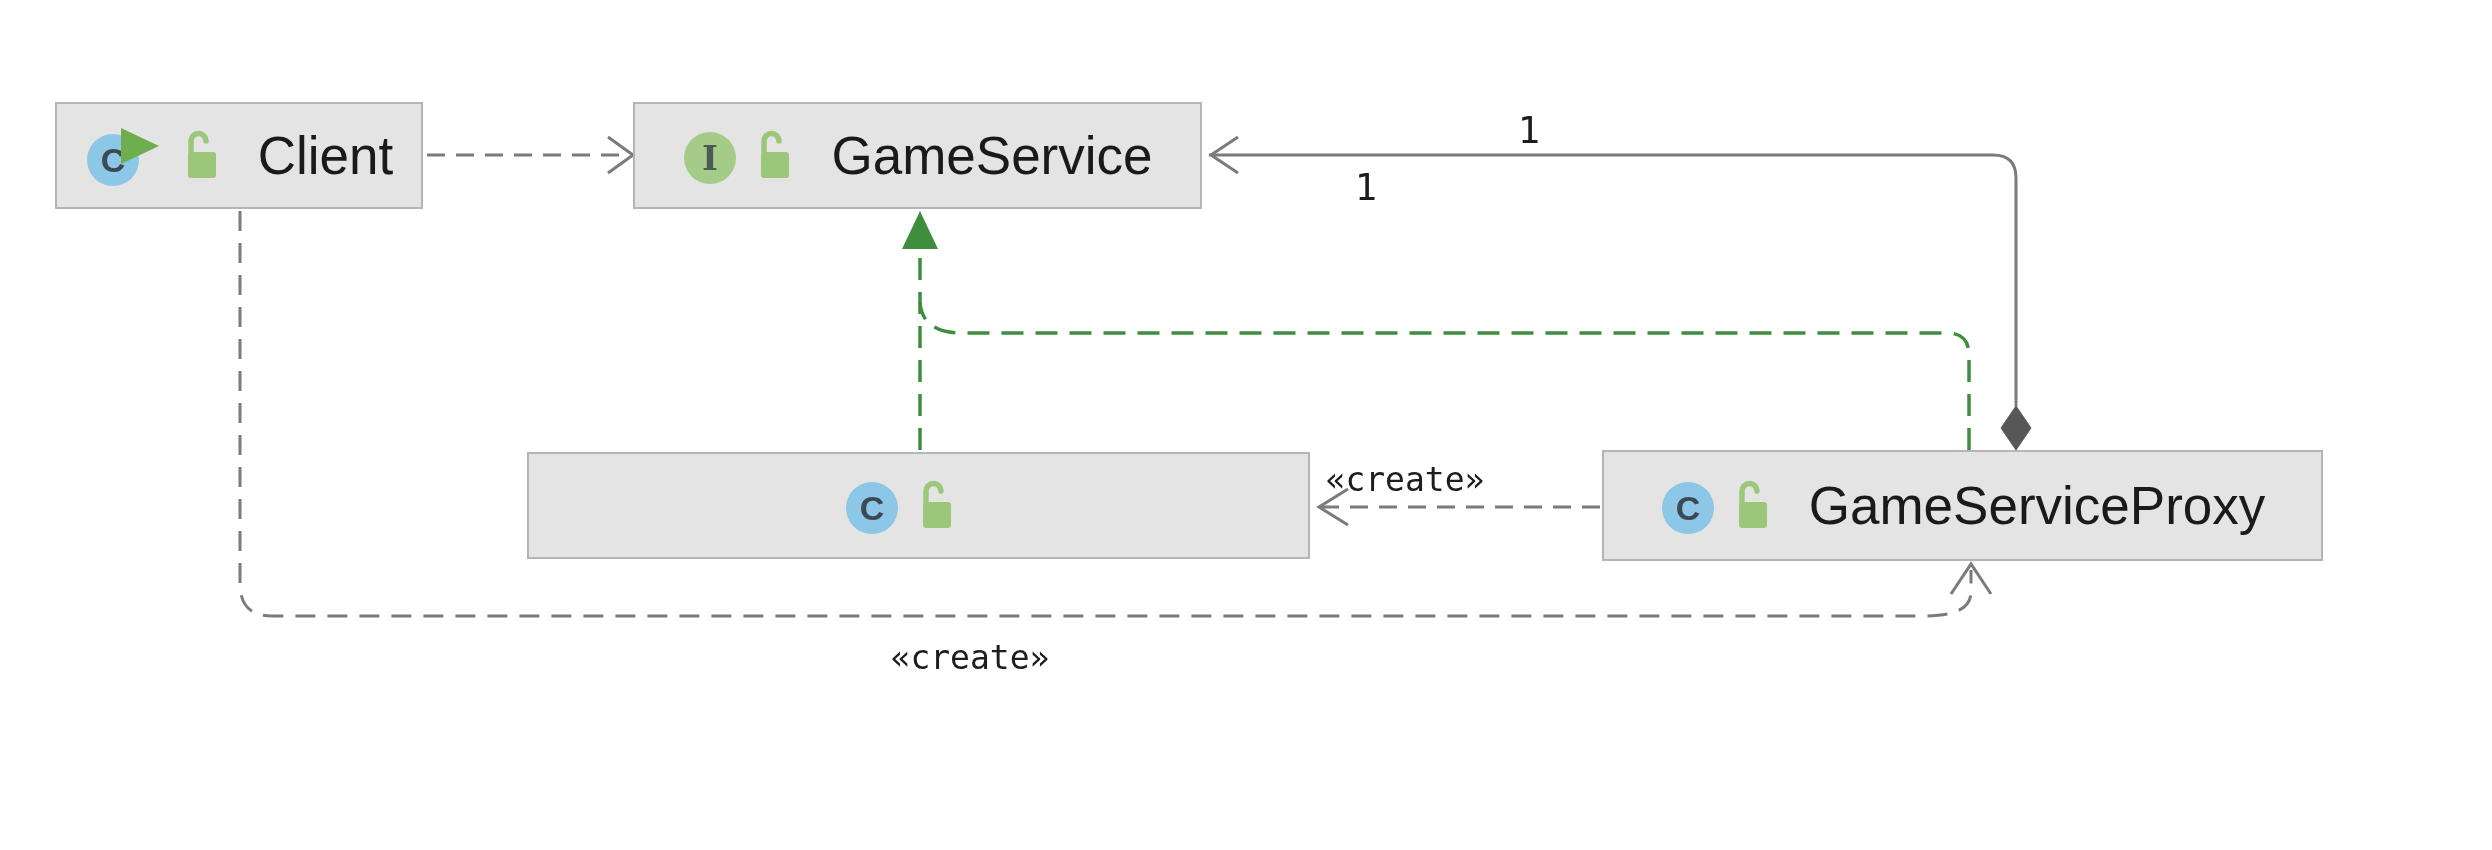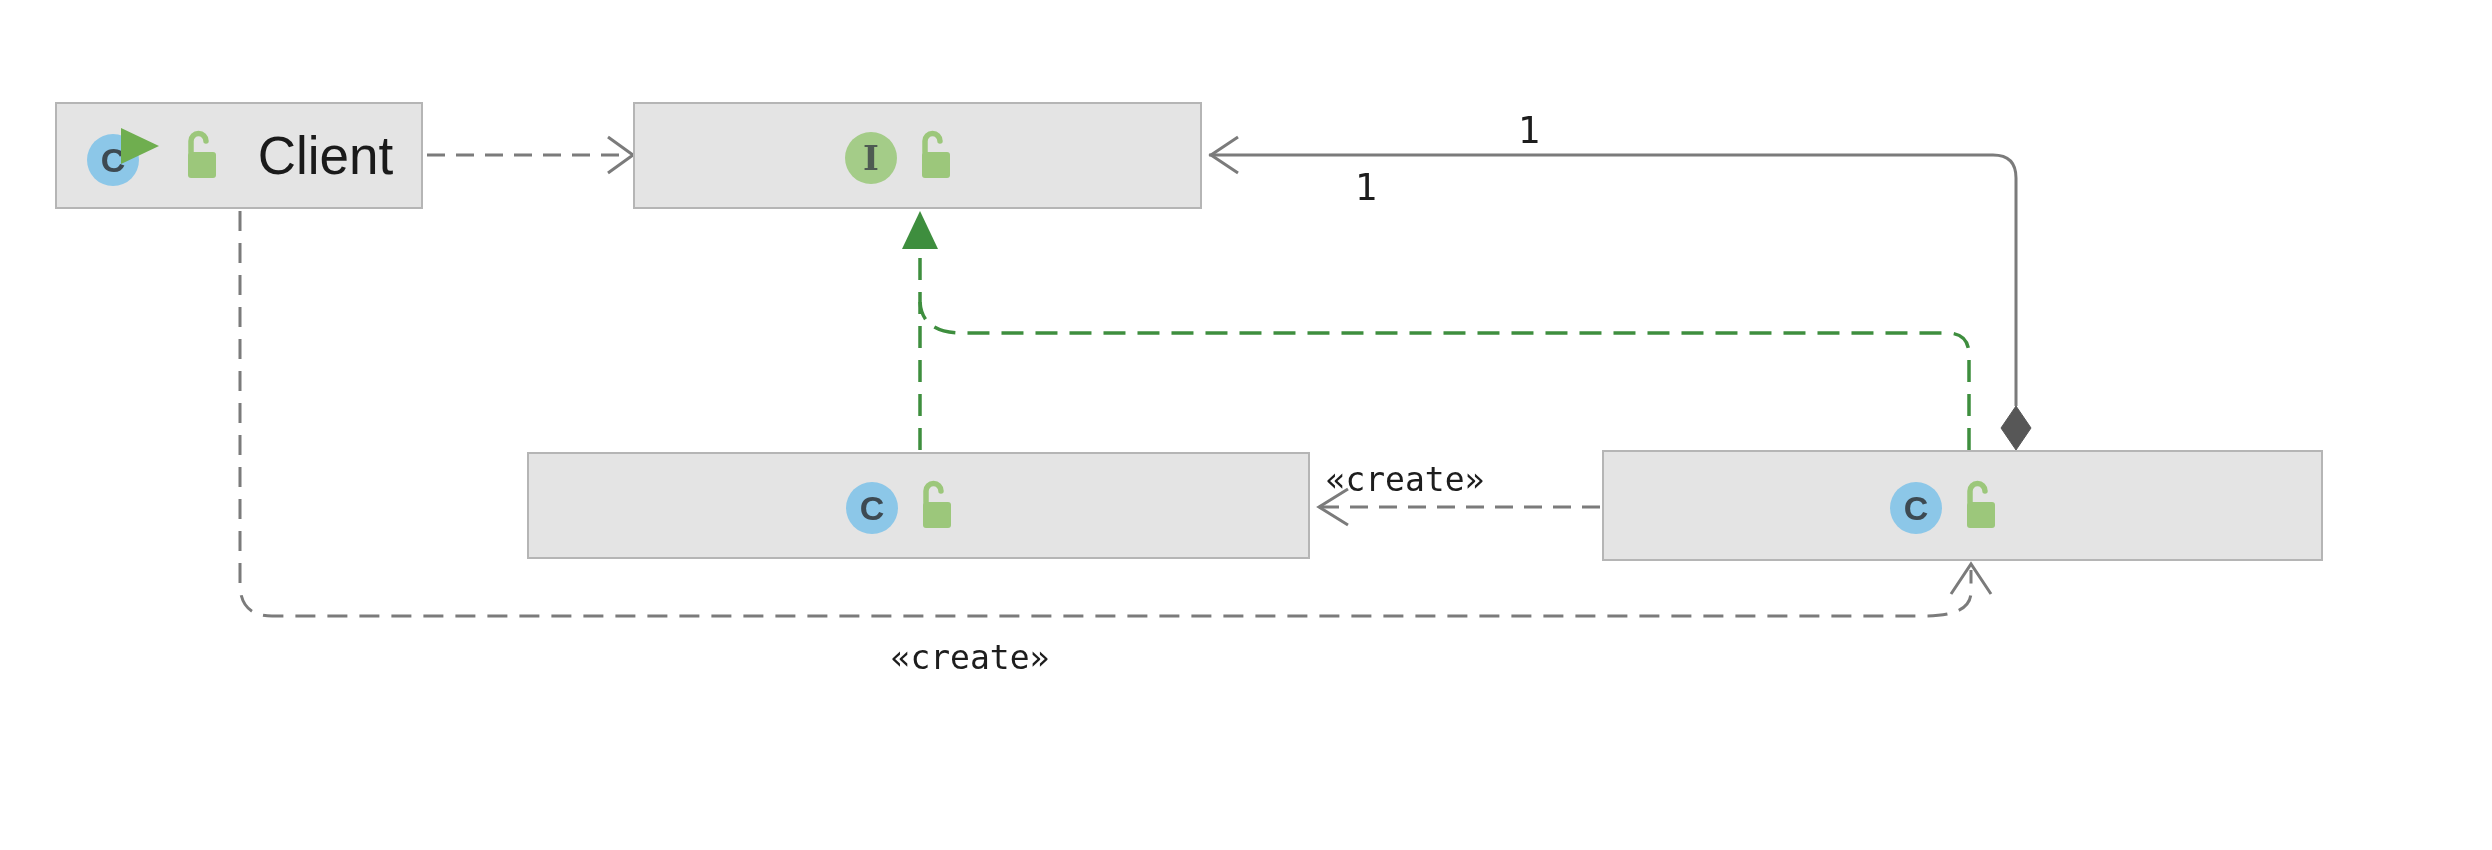--- a/index.html
+++ b/index.html
@@ -81,20 +81,21 @@
     <span class="icons">
       <svg width="56" height="60" viewBox="0 0 56 60">
         <circle cx="28" cy="32" r="26" fill="#a4cc88"></circle>
         <text class="iface-letter" x="28" y="44" font-size="34" fill="#4e5b52" text-anchor="middle">I</text>
       </svg>
       <svg width="40" height="60" viewBox="0 0 40 60">
         <path d="M13 26 V 15 A 7.5 7.5 0 0 1 28 15" stroke="#9cc77b" stroke-width="5.5" fill="none" stroke-linecap="round"></path>
         <rect x="10" y="26" width="28" height="26" rx="3" fill="#9cc77b"></rect>
       </svg>
     </span>
+    <span>GameService</span>
   </div>
 
   <div class="node" id="node-default-game-service">
     <span class="icons">
       <svg width="56" height="60" viewBox="0 0 56 60">
         <circle cx="28" cy="32" r="26" fill="#8cc7e8"></circle>
         <text class="icon-letter" x="28" y="44" font-size="34" fill="#3d4a52" text-anchor="middle">C</text>
       </svg>
       <svg width="40" height="60" viewBox="0 0 40 60">
         <path d="M13 26 V 15 A 7.5 7.5 0 0 1 28 15" stroke="#9cc77b" stroke-width="5.5" fill="none" stroke-linecap="round"></path>
@@ -107,15 +108,16 @@
     <span class="icons">
       <svg width="56" height="60" viewBox="0 0 56 60">
         <circle cx="28" cy="32" r="26" fill="#8cc7e8"></circle>
         <text class="icon-letter" x="28" y="44" font-size="34" fill="#3d4a52" text-anchor="middle">C</text>
       </svg>
       <svg width="40" height="60" viewBox="0 0 40 60">
         <path d="M13 26 V 15 A 7.5 7.5 0 0 1 28 15" stroke="#9cc77b" stroke-width="5.5" fill="none" stroke-linecap="round"></path>
         <rect x="10" y="26" width="28" height="26" rx="3" fill="#9cc77b"></rect>
       </svg>
     </span>
+    <span>GameServiceProxy</span>
   </div>
 
 </div>
 
 </body></html>

